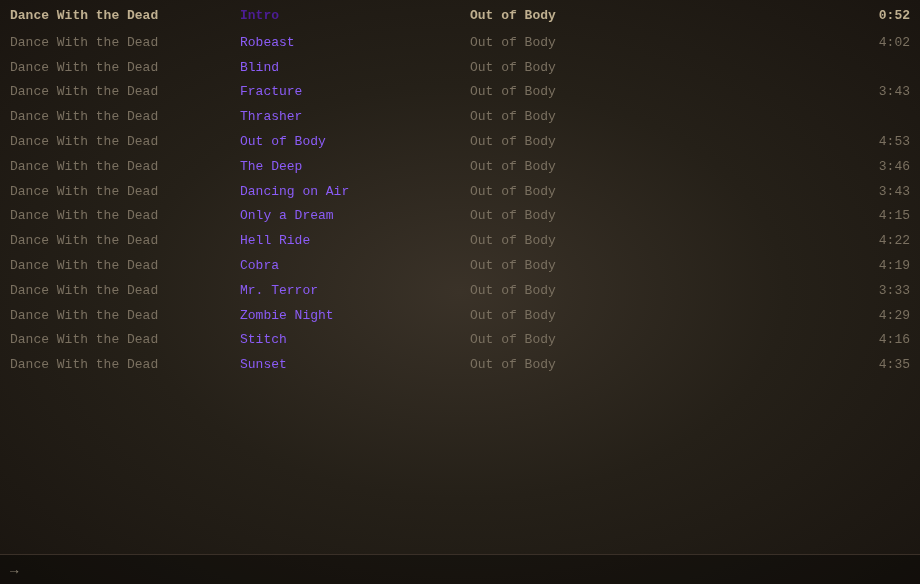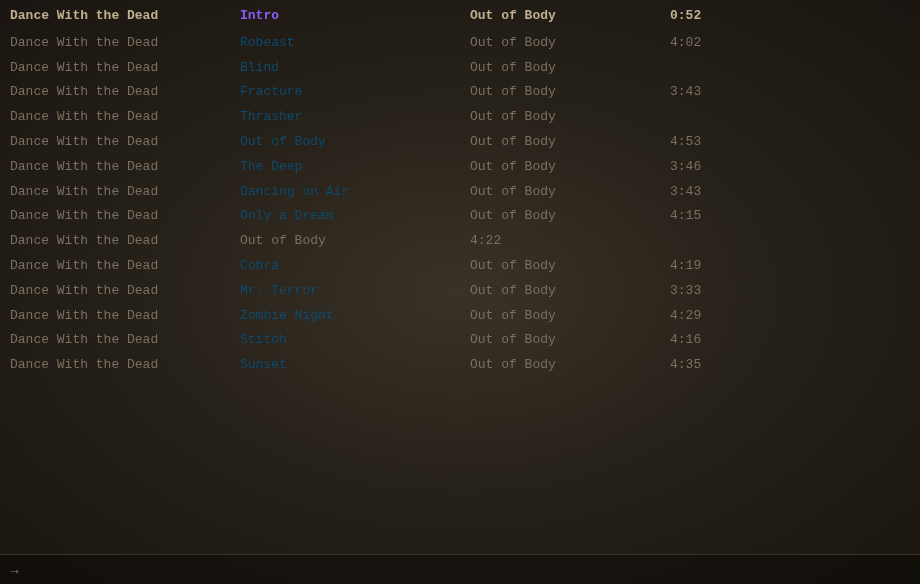--- a/index.html
+++ b/index.html
@@ -35,37 +35,38 @@
       color: #c0b090;
       font-weight: bold;
       margin-bottom: 2px;
     }
 
     .col-artist {
       color: #7a7060;
     }
 
     .col-title {
-      color: #0c4a6e;
+      color: #8b5cf6;
     }
 
     .col-album {
       color: #7a7060;
     }
 
     .col-duration {
+      text-align: right;
       color: #7a7060;
     }
 
     .header .col-artist {
       color: #c0b090;
     }
 
     .header .col-title {
-      color: #8b5cf6;
+      color: #4c1d95;
       font-family: Liberation Mono, monospace;
     }
 
     .header .col-album {
       color: #c0b090;
     }
 
     .header .col-duration {
       color: #c0b090;
     }
@@ -140,20 +141,21 @@
       <span class="col-duration">3:43</span>
     </div>
     <div class="track-row">
       <span class="col-artist">Dance With the Dead</span>
       <span class="col-title">Only a Dream</span>
       <span class="col-album">Out of Body</span>
       <span class="col-duration">4:15</span>
     </div>
     <div class="track-row">
       <span class="col-artist">Dance With the Dead</span>
+      <span class="col-title">Hell Ride</span>
       <span class="col-album">Out of Body</span>
       <span class="col-duration">4:22</span>
     </div>
     <div class="track-row">
       <span class="col-artist">Dance With the Dead</span>
       <span class="col-title">Cobra</span>
       <span class="col-album">Out of Body</span>
       <span class="col-duration">4:19</span>
     </div>
     <div class="track-row">

